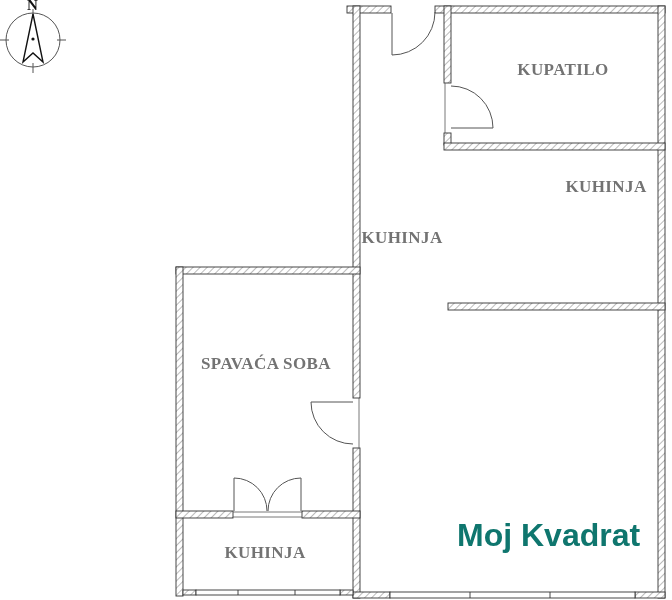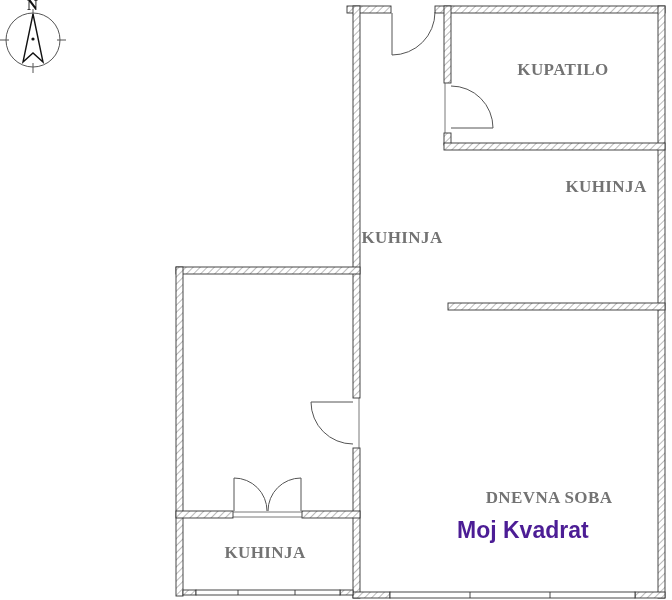--- a/index.html
+++ b/index.html
@@ -12,22 +12,22 @@
     position:absolute;transform:translate(-50%,-50%);
     font-family:"Liberation Serif", serif;font-weight:bold;font-size:17px;
     letter-spacing:0.4px;color:#737373;white-space:nowrap;
   }
   .north-label{
     position:absolute;left:27px;top:-3px;
     font-family:"Liberation Serif", serif;font-weight:bold;font-size:15px;color:#111111;
   }
   .watermark{
     position:absolute;left:457px;
-    font-family:"Liberation Sans", sans-serif;font-weight:bold;font-size:23px;
-    color:#4c1d95;white-space:nowrap;
+    font-family:"Liberation Sans", sans-serif;font-weight:bold;font-size:32px;
+    color:#0f766e;white-space:nowrap;
   }
   .wm-line1{top:517px;}
   .wm-line2{top:551px;}
 </style>
 </head>
 <body>
 
 <div id="canvas">
 
   <svg id="plan-svg" width="672" height="600" viewBox="0 0 672 600">
@@ -124,18 +124,18 @@
       <path d="M33,14 L23,62 L33,53 L43,62 Z" fill="#ffffff" stroke="#111111" stroke-width="1.4" stroke-linejoin="miter"></path>
       <circle cx="33" cy="39" r="1.6" fill="#111111"></circle>
     </g>
   </svg>
 
   <span class="north-label">N</span>
 
   <div class="room-label" style="left:563px;top:70px">KUPATILO</div>
   <div class="room-label" style="left:606px;top:187px">KUHINJA</div>
   <div class="room-label" style="left:402px;top:238px">KUHINJA</div>
-  <div class="room-label" style="left:549px;top:498px">DNEVNA SOBA</div>
+  <div class="room-label" style="left:266px;top:364px">SPAVAĆA SOBA</div>
   <div class="room-label" style="left:265px;top:553px">KUHINJA</div>
 
   <div class="watermark wm-line1">Moj Kvadrat</div>
 
 </div>
 
 </body></html>

